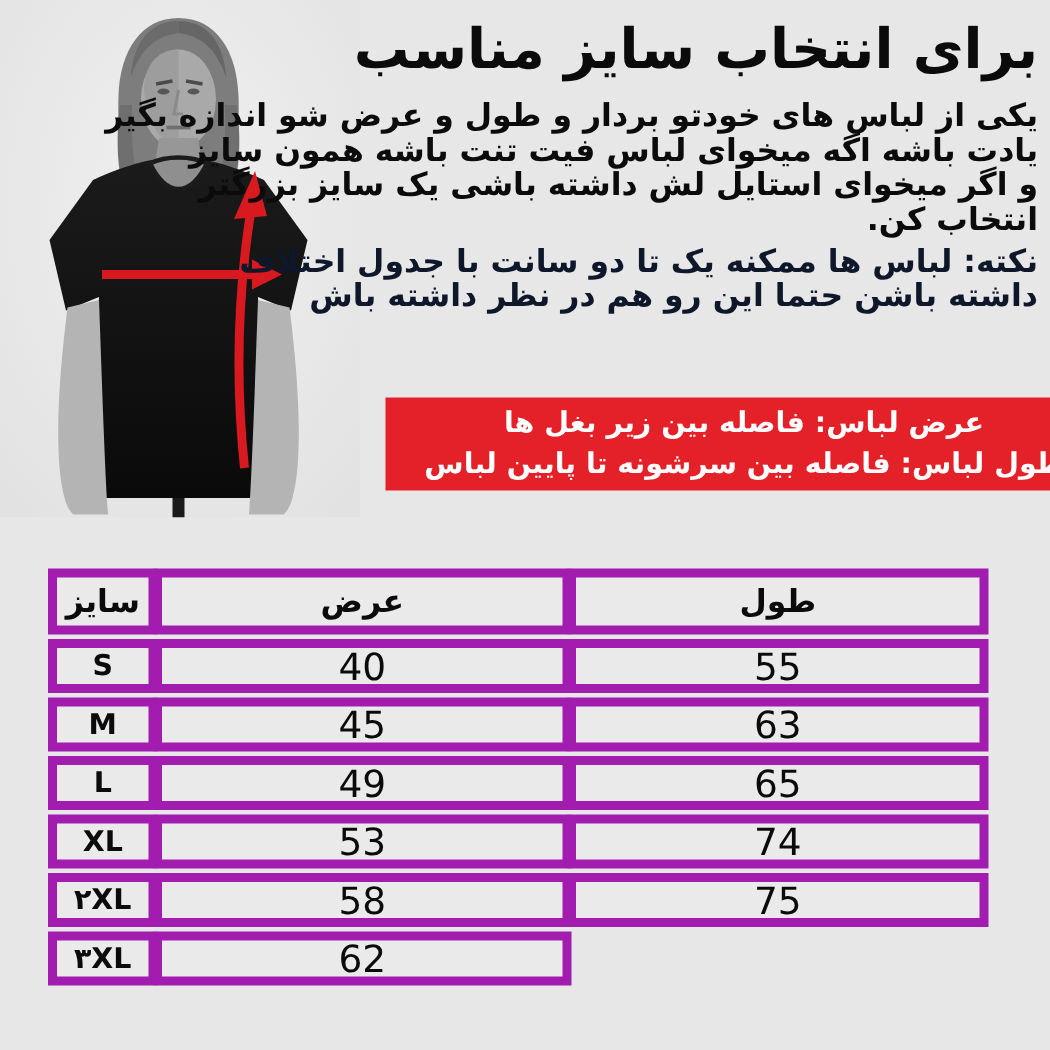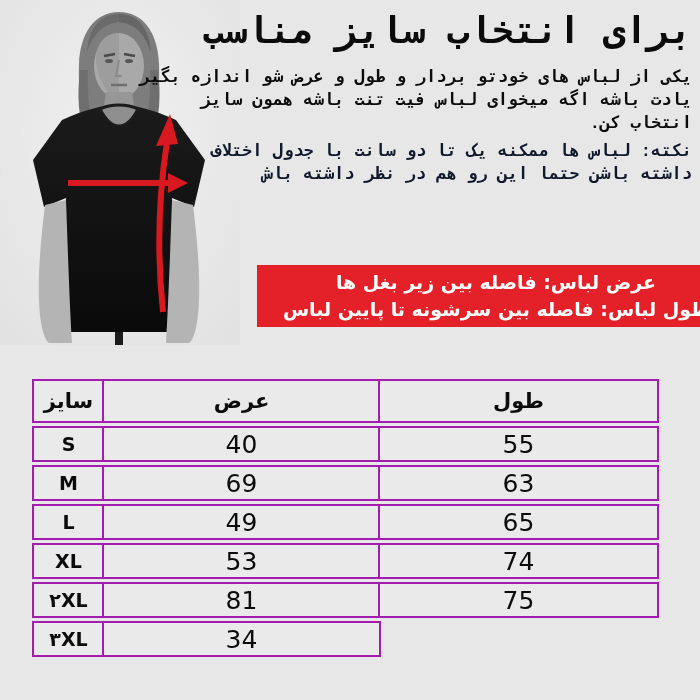--- a/index.html
+++ b/index.html
@@ -10,45 +10,45 @@
     color:#0b0b0b;
   }
   .page{position:relative;width:700px;height:700px;}
 
   
   .hero{position:absolute;left:0;top:0;width:240px;height:345px;}
 
   
   .content{
     position:absolute;top:10px;right:8px;width:462px;
-    direction:rtl;font-family:Liberation Mono, monospace;
+    direction:rtl;
   }
   .title{
     margin:0 0 10px 0;
     font-size:37px;font-weight:bold;line-height:1.25;
     letter-spacing:-0.5px;white-space:nowrap;
   }
   .intro div,.note div{
-    font-size:17px;font-weight:bold;line-height:23px;white-space:nowrap;
+    font-size:21px;font-weight:bold;line-height:23px;white-space:nowrap;
   }
   .note{margin-top:5px;}
 
   
   .banner{
     position:absolute;left:257px;top:265px;width:478px;height:62px;
     direction:rtl;text-align:center;color:#ffffff;
     display:flex;flex-direction:column;justify-content:center;
   }
   .banner div{font-size:19px;font-weight:bold;line-height:27px;white-space:nowrap;}
 
   
   .table{position:absolute;left:32px;top:379px;width:636px;}
   .trow{display:flex;margin-bottom:3px;}
   .cell{
-    box-sizing:border-box;border:2px solid #a21caf;background:#eaeaea;
+    box-sizing:border-box;border:6px solid #a21caf;background:#eaeaea;
     display:flex;align-items:center;justify-content:center;
     height:36px;
   }
   .cell + .cell{margin-left:-3px;}
   .c0{width:73px;}
   .c1{width:279px;}
   .c2{width:281px;}
   .thead .cell{height:44px;}
   .th{font-size:21px;font-weight:bold;direction:rtl;}
   .size-label{font-size:19px;font-weight:bold;direction:ltr;}
@@ -107,20 +107,21 @@
       <path d="M163,312 C157,255 158,200 167,142" stroke="#d8191f" stroke-width="6" fill="none"></path>
       <polygon points="156,146 170,114 178,144" fill="#d8191f"></polygon>
     </g>
   </svg>
 
   <div class="content">
     <h1 class="title">برای انتخاب سایز مناسب</h1>
     <div class="intro" id="intro">
         <div>یکی از لباس های خودتو بردار و طول و عرض شو اندازه بگیر</div>
         <div>یادت باشه اگه میخوای لباس فیت تنت باشه همون سایز</div>
+        <div>و اگر میخوای استایل لش داشته باشی یک سایز بزرگتر</div>
         <div>انتخاب کن.</div>
       </div>
     <div class="note" id="note" style="color: #0f172a;">
         <div>نکته: لباس ها ممکنه یک تا دو سانت با جدول اختلاف</div>
         <div>داشته باشن حتما این رو هم در نظر داشته باش</div>
       </div>
   </div>
 
   <div class="banner" id="banner" style="background: rgb(228, 33, 40); color: rgb(255, 255, 255);">
       <div>عرض لباس: فاصله بین زیر بغل ها</div>
@@ -133,37 +134,37 @@
         <div class="cell c1 th">عرض</div>
         <div class="cell c2 th">طول</div>
       </div>
       <div class="trow">
         <div class="cell c0 size-label">S</div>
         <div class="cell c1 num">40</div>
         <div class="cell c2 num">55</div>
       </div>
       <div class="trow">
         <div class="cell c0 size-label">M</div>
-        <div class="cell c1 num">69</div>
+        <div class="cell c1 num">45</div>
         <div class="cell c2 num">63</div>
       </div>
       <div class="trow">
         <div class="cell c0 size-label">L</div>
         <div class="cell c1 num">49</div>
         <div class="cell c2 num">65</div>
       </div>
       <div class="trow">
         <div class="cell c0 size-label">XL</div>
         <div class="cell c1 num">53</div>
         <div class="cell c2 num">74</div>
       </div>
       <div class="trow">
         <div class="cell c0 size-label">۲XL</div>
-        <div class="cell c1 num">81</div>
+        <div class="cell c1 num">58</div>
         <div class="cell c2 num">75</div>
       </div>
       <div class="trow">
         <div class="cell c0 size-label">۳XL</div>
-        <div class="cell c1 num">34</div>
+        <div class="cell c1 num">62</div>
       </div>
     </div>
 
 </div>
 
 </body></html>

